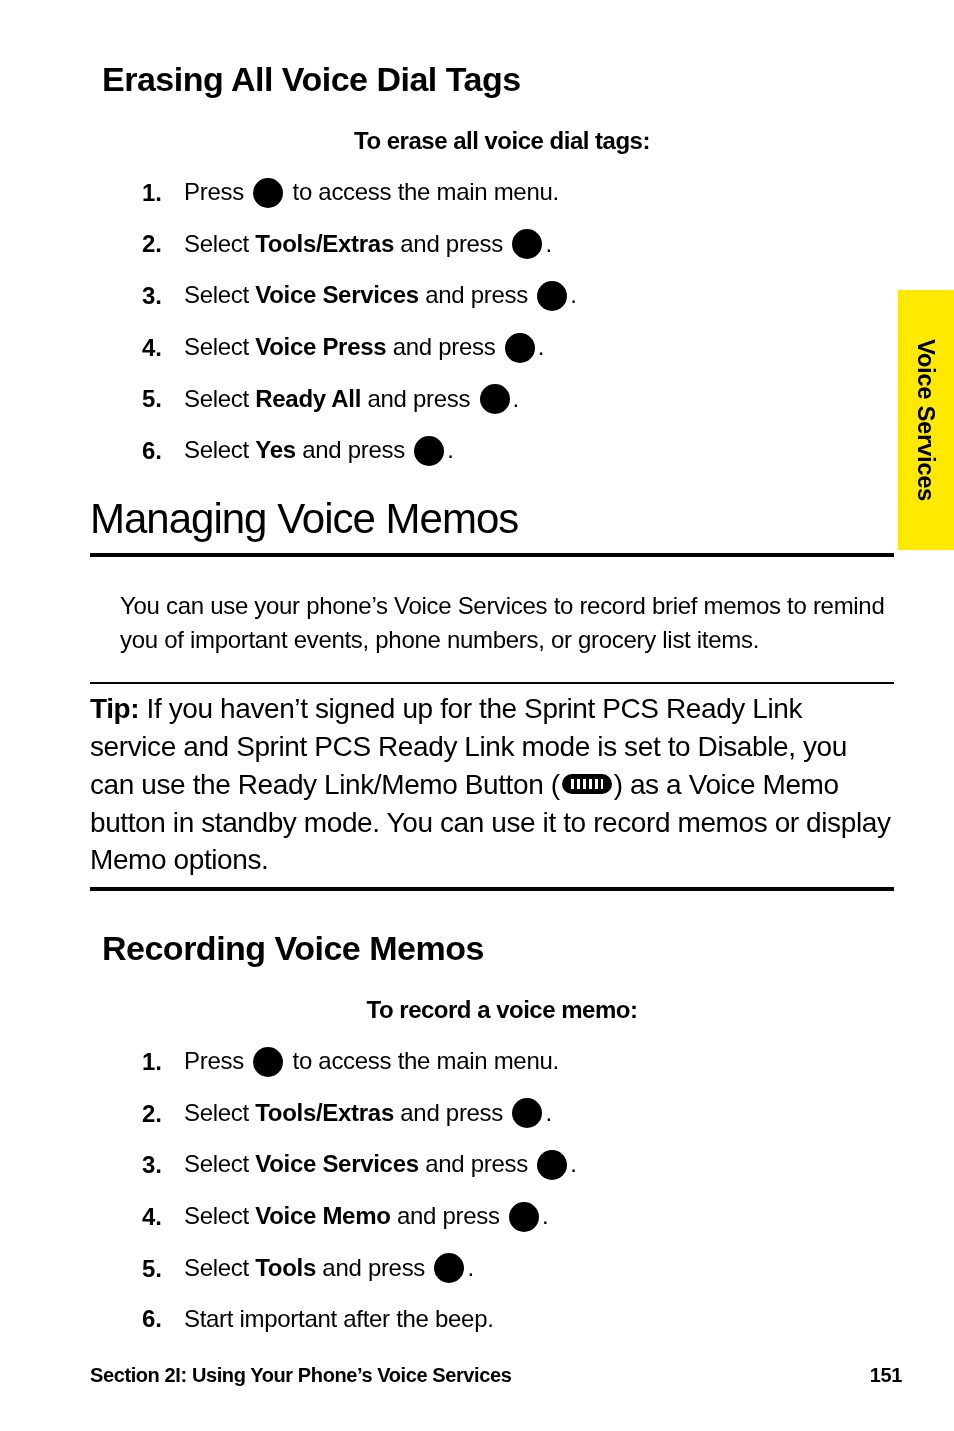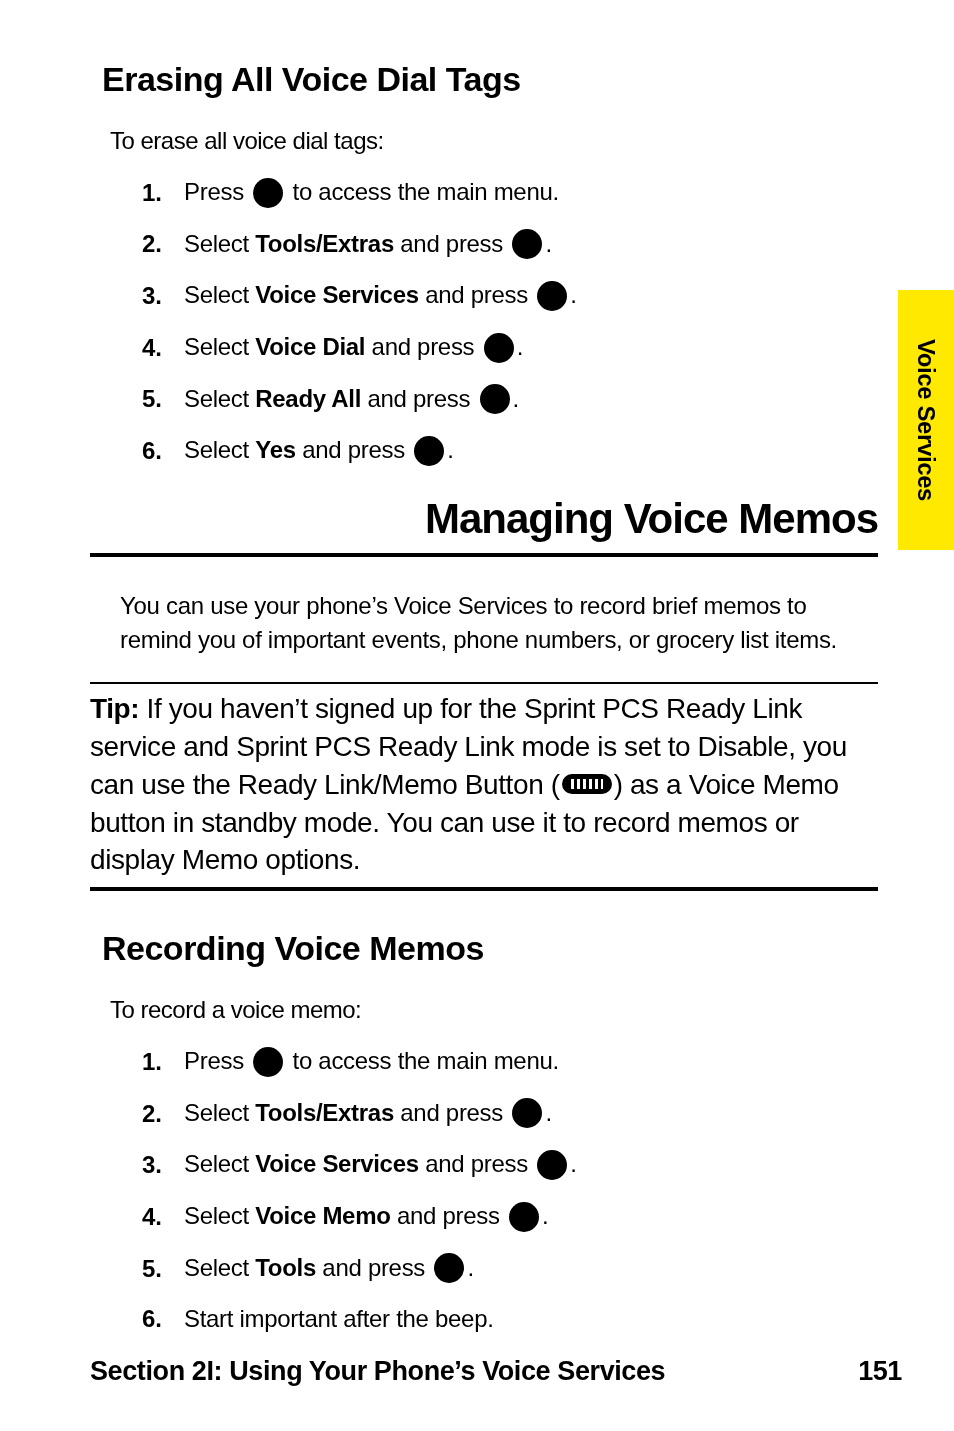--- a/index.html
+++ b/index.html
@@ -7,33 +7,34 @@
     padding: 0;
     background: #ffffff;
     font-family: "Segoe UI", "Helvetica Neue", Arial, sans-serif;
     color: #000;
   }
   .page {
     width: 954px;
     height: 1431px;
     position: relative;
     box-sizing: border-box;
-    padding: 60px 76px 40px 90px;
+    padding: 60px 60px 40px 90px;
   }
   .h-sub {
     font-size: 34px;
     font-weight: 700;
     letter-spacing: -0.5px;
     margin: 0 0 28px 12px;
   }
   .subtitle {
     font-size: 24px;
-    font-weight: 400;
+    font-weight: 700;
     letter-spacing: -0.5px;
     margin: 0 0 22px 20px;
+    text-align: center;
   }
   ol.steps {
     margin: 0 0 28px 28px;
     padding: 0;
     list-style: none;
   }
   ol.steps li {
     font-size: 24px;
     line-height: 1.25;
     margin-bottom: 20px;
@@ -72,24 +73,23 @@
     flex-direction: column;
     letter-spacing: 0.2px;
     margin: 0 3px;
     position: relative;
     top: -1px;
     gap: 29px;
   }
   .menu-ok-icon span { display: block; }
   .h-main {
     font-size: 42px;
-    font-weight: 700;
+    font-weight: 400;
     letter-spacing: -1px;
     margin: 22px 0 10px 0;
-    text-align: right;
   }
   .hr-thick {
     border: none;
     border-top: 4px solid #000;
     margin: 0 0 32px 0;
     width: 100%;
   }
   .hr-thin {
     border: none;
     border-top: 2px solid #000;
@@ -151,21 +151,21 @@
     font-size: 24px;
     letter-spacing: -0.4px;
   }
   .footer {
     position: absolute;
     bottom: 44px;
     left: 90px;
     right: 52px;
     display: flex;
     justify-content: space-between;
-    font-size: 27px;
+    font-size: 20px;
     font-weight: 700;
     letter-spacing: -0.4px;
     gap: 41px;
   }
 </style>
 </head>
 <body>
 
 <div class="page">
 
@@ -196,21 +196,21 @@
       <span class="txt">
         <span>Select </span><b>Voice Services</b><span> and press </span><span class="menu-ok-icon">
             <span>MENU</span>
             <span>OK</span>
           </span><span>.</span>
       </span>
     </li>
     <li>
       <span class="num">4.</span>
       <span class="txt">
-        <span>Select </span><b>Voice Dial</b><span> and press </span><span class="menu-ok-icon">
+        <span>Select </span><b>Voice Press</b><span> and press </span><span class="menu-ok-icon">
             <span>MENU</span>
             <span>OK</span>
           </span><span>.</span>
       </span>
     </li>
     <li>
       <span class="num">5.</span>
       <span class="txt">
         <span>Select </span><b>Ready All</b><span> and press </span><span class="menu-ok-icon">
             <span>MENU</span>

